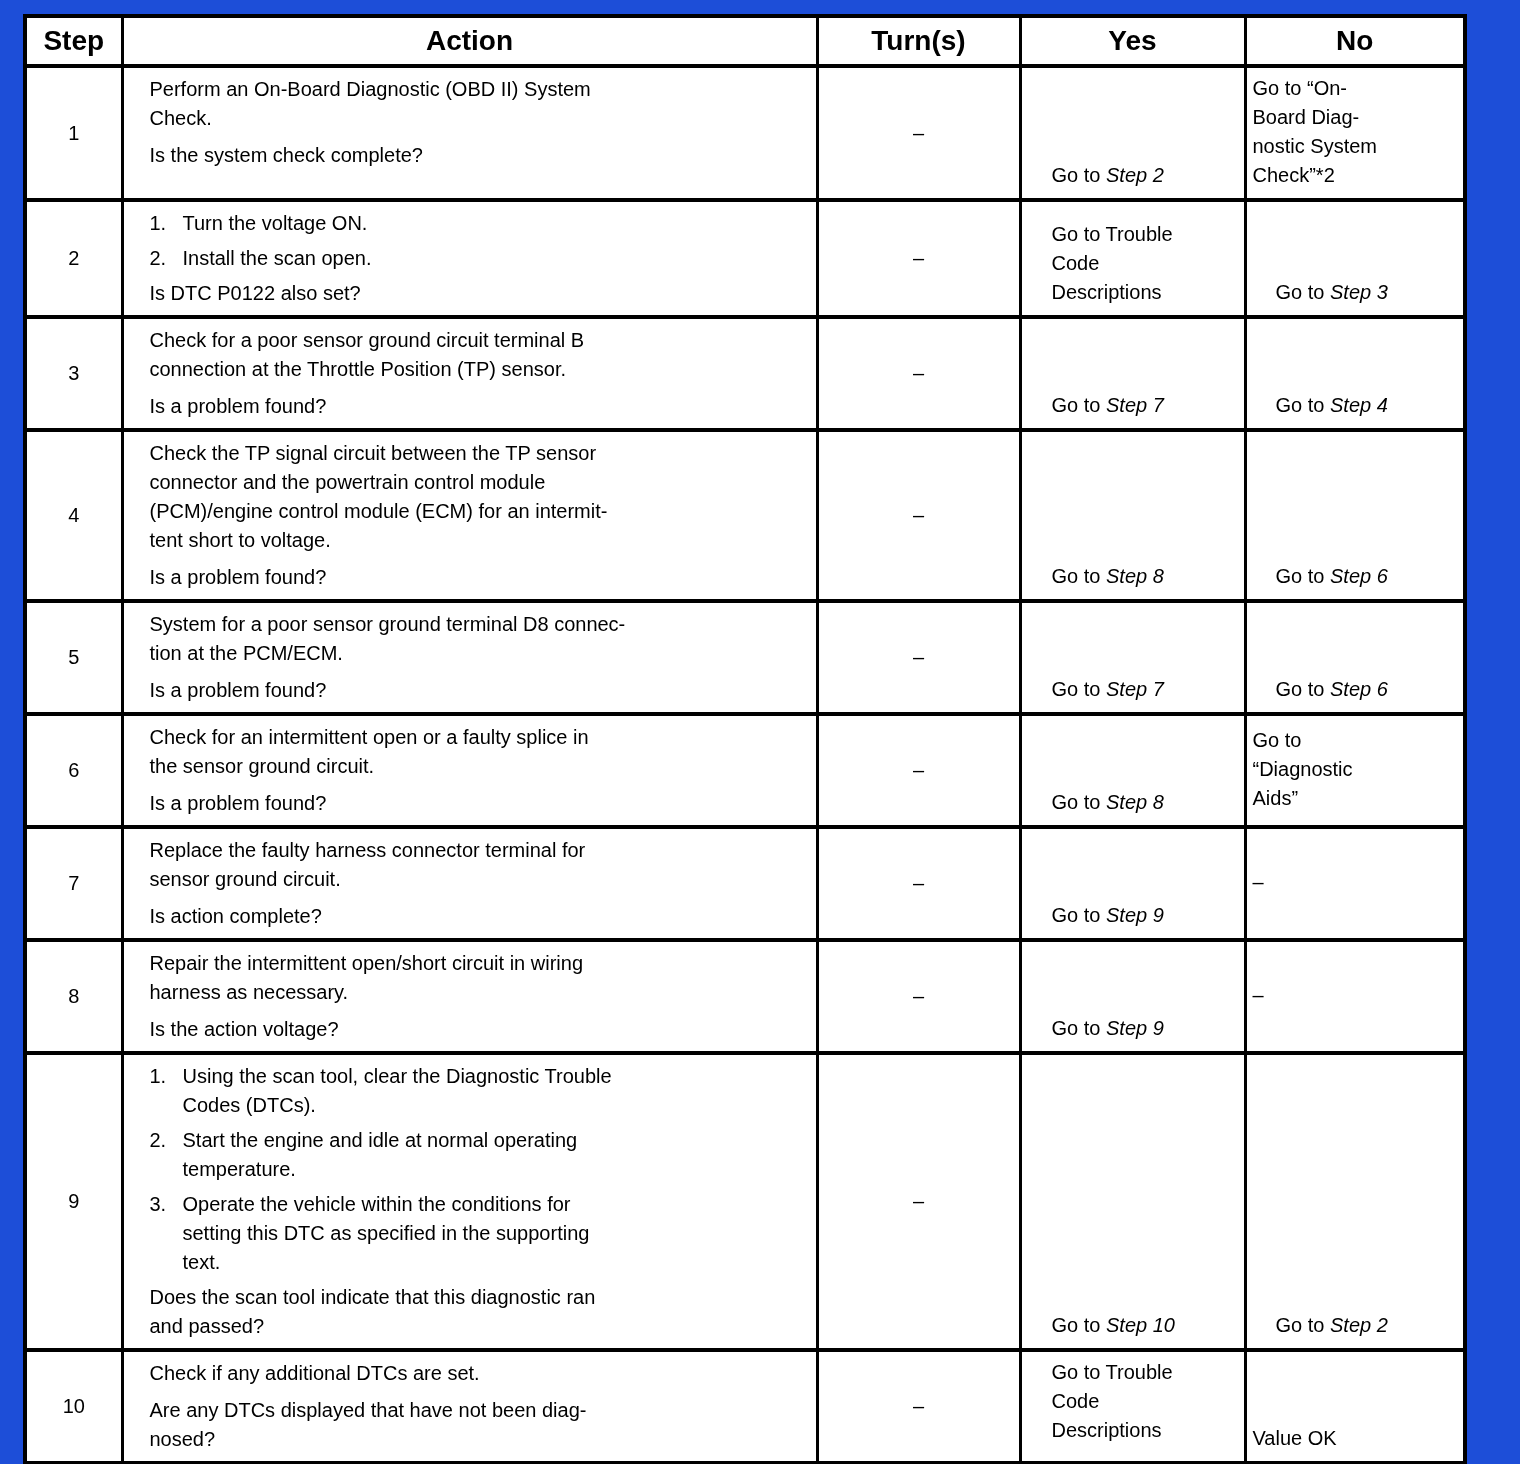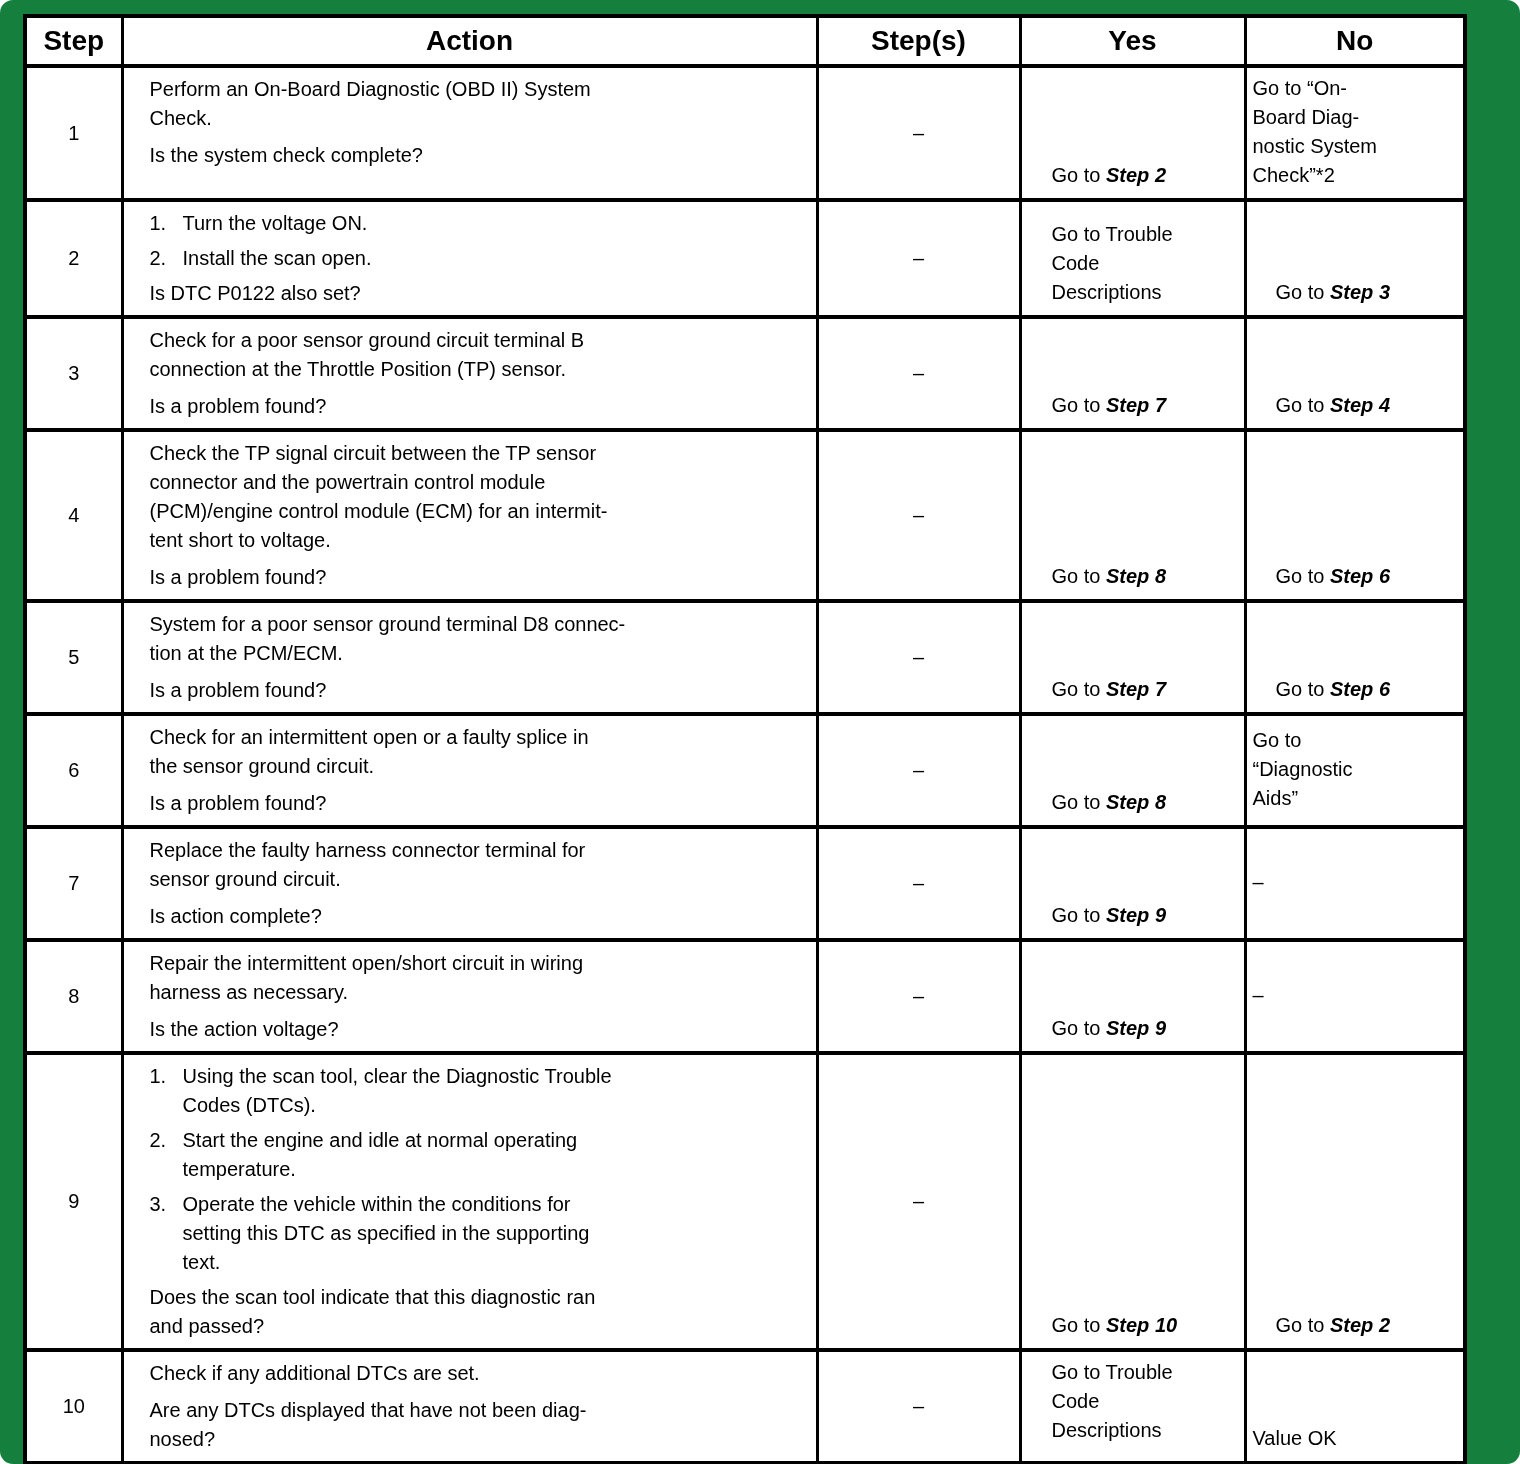--- a/index.html
+++ b/index.html
@@ -5,23 +5,22 @@
   html, body { margin: 0; padding: 0; }
   body {
     width: 1520px; height: 1464px;
     background: #ffffff;
     color: #000000;
     font-family: "Liberation Sans", sans-serif;
   }
   .page {
     position: relative;
     width: 1520px; height: 1464px;
-    background: #15803d;
+    background: #1d4ed8;
     overflow: hidden;
-    border-radius: 13px;
   }
   table.diag {
     margin: 14px 0 0 23px;
     width: 1440px;
     border-collapse: collapse;
     table-layout: fixed;
     background: #fff;
     border: 4px solid #000;
   }
   col.w-step   { width: 97px; }
@@ -79,39 +78,39 @@
   }
   .para:last-child { margin-bottom: 0; }
   .li {
     display: flex;
     margin: 0 0 6px 0;
   }
   .li:last-child { margin-bottom: 0; }
   .li .num { flex: 0 0 33px; }
   .li .txt { white-space: pre-line; }
   .cellin { white-space: pre-line; }
-  i { font-style: italic; font-weight: bold; }
+  i { font-style: italic; }
 </style>
 </head>
 <body>
 
 <div class="page">
   <table class="diag">
     <colgroup>
       <col class="w-step">
       <col class="w-action">
       <col class="w-value">
       <col class="w-yes">
       <col class="w-no">
     </colgroup>
     <thead>
       <tr>
         <th>Step</th>
         <th>Action</th>
-        <th>Step(s)</th>
+        <th>Turn(s)</th>
         <th>Yes</th>
         <th>No</th>
       </tr>
     </thead>
     <tbody id="tbody">
         <tr>
           <td class="c-step">1</td>
           <td class="c-action">
             <p class="para">Perform an On-Board Diagnostic (OBD II) System
 Check.</p>

